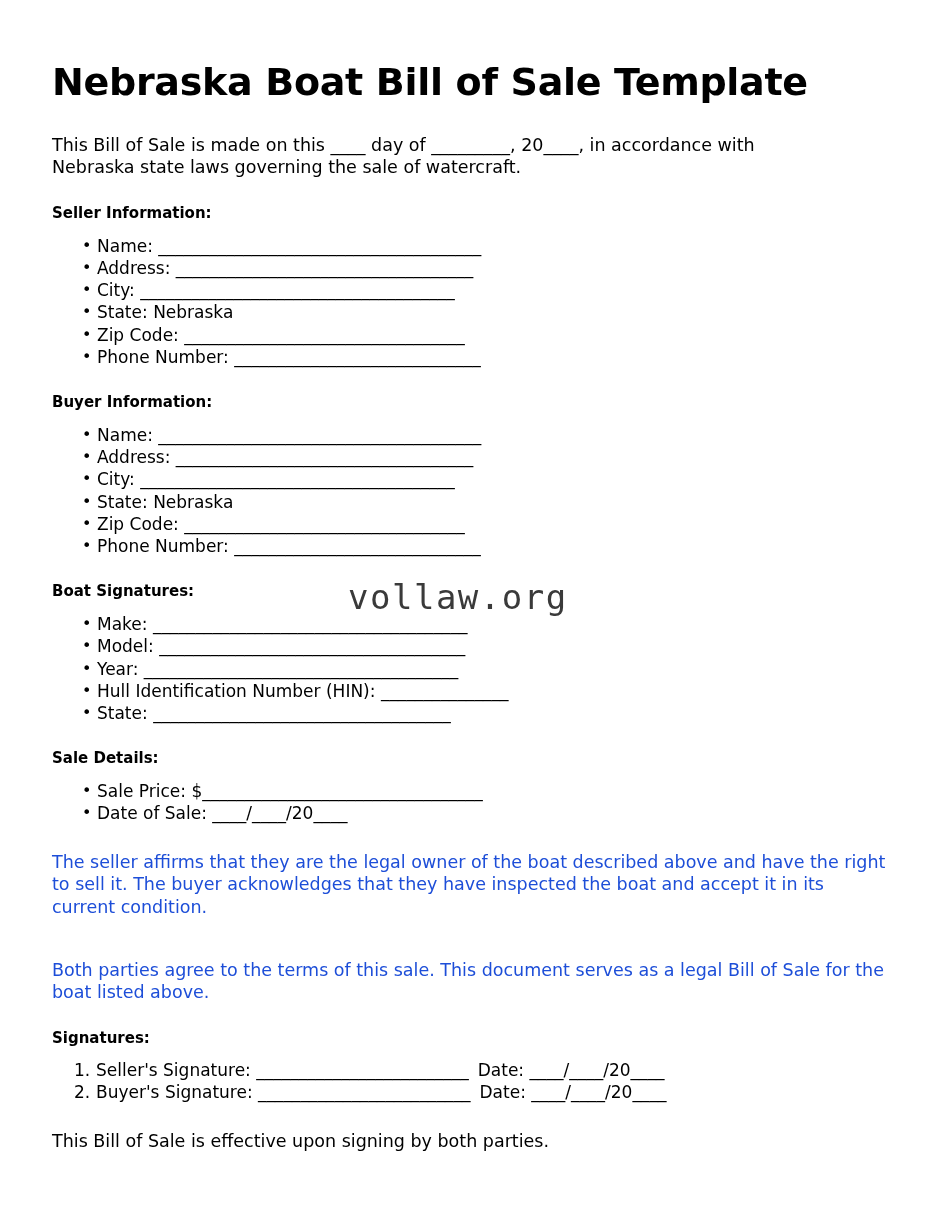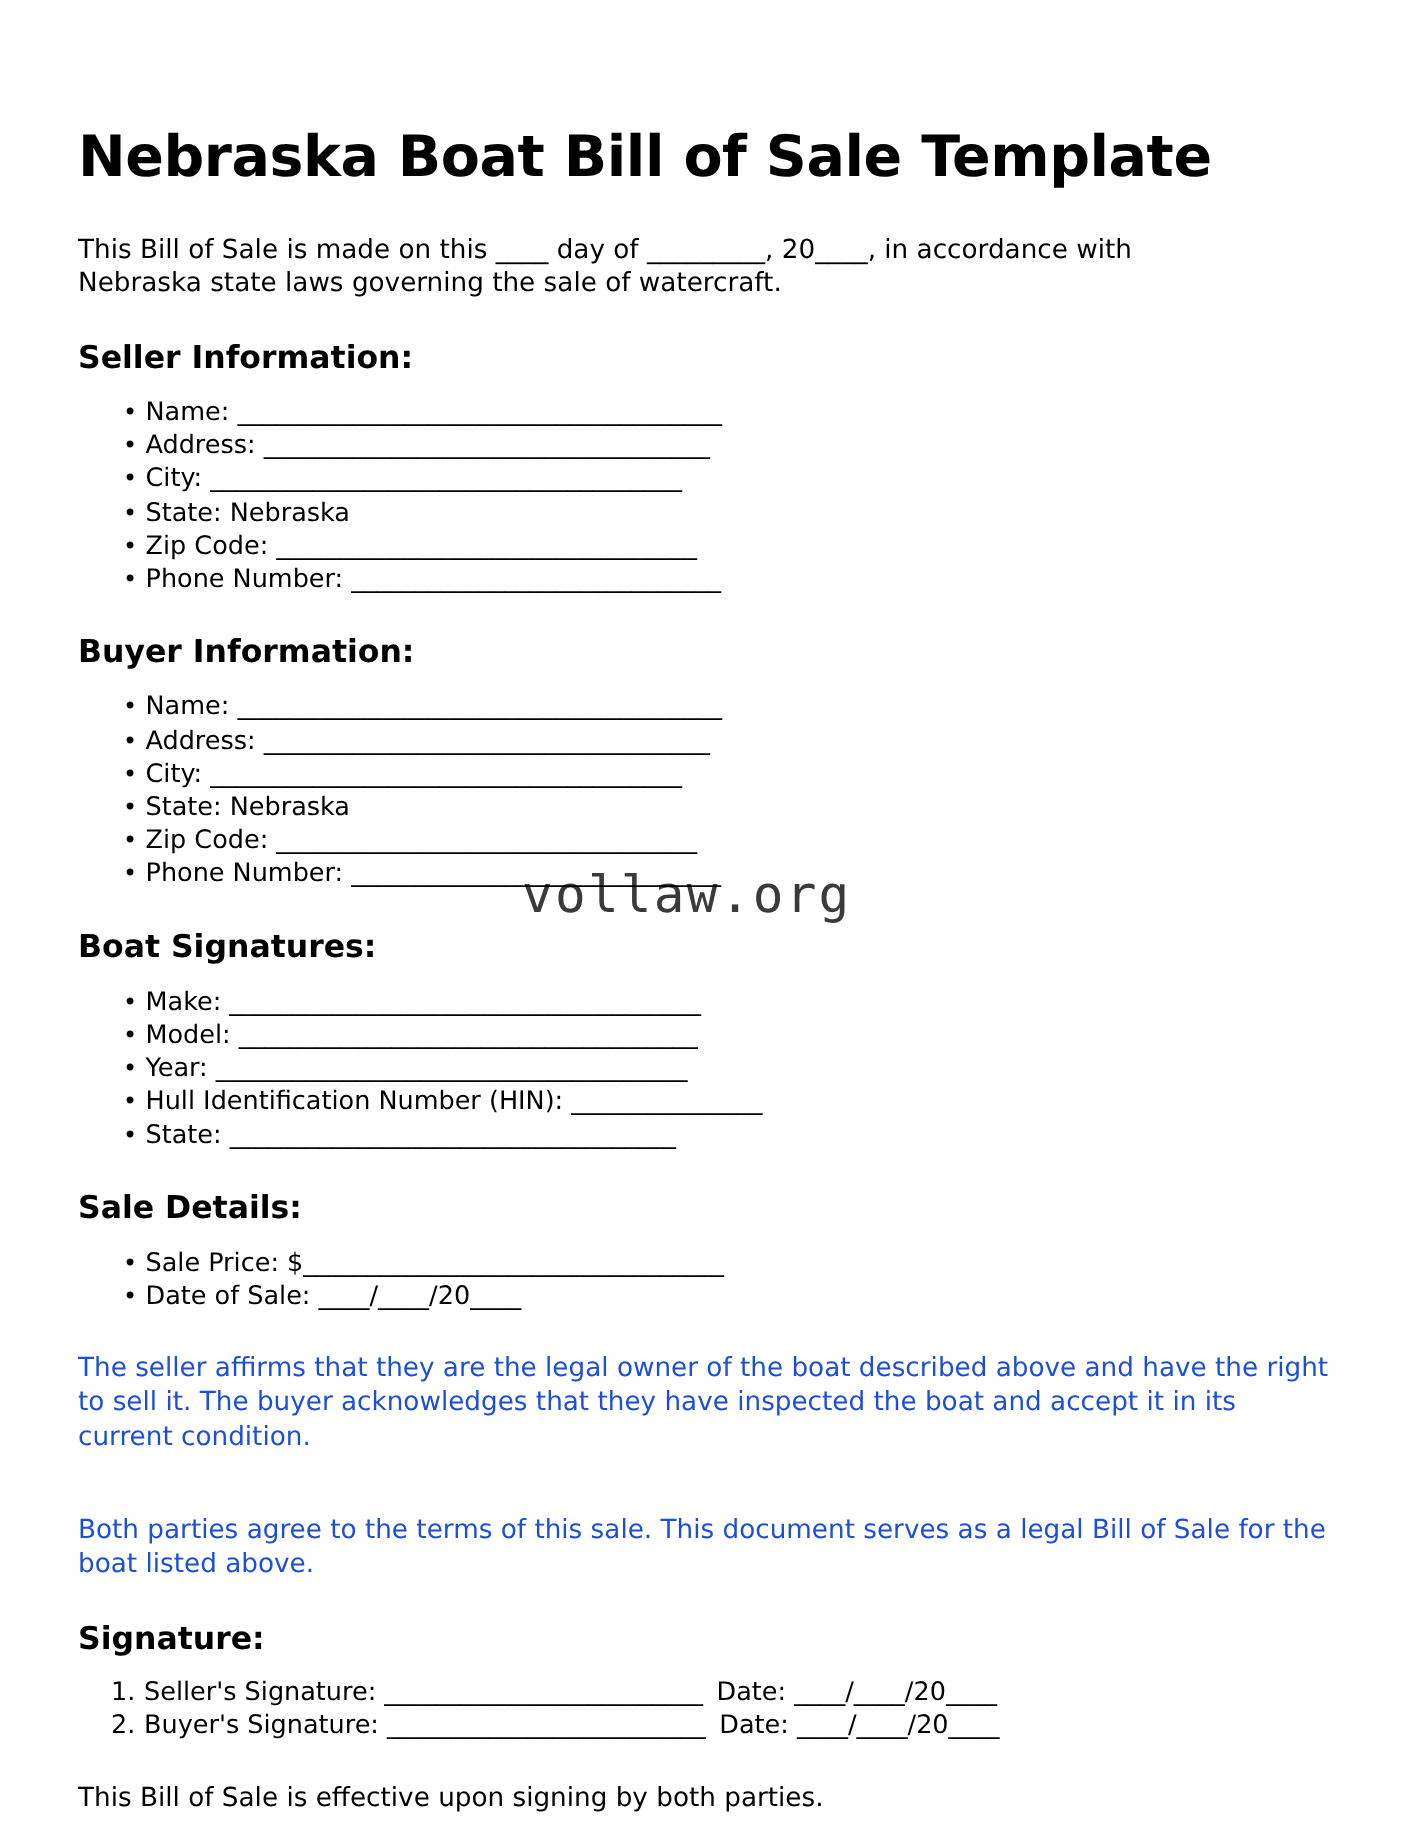--- a/index.html
+++ b/index.html
@@ -21,35 +21,35 @@
     left: 52px;
     top: 0;
     width: 840px;
   }
 
   h1.doc-title {
     font-size: 38px;
     font-weight: bold;
     letter-spacing: -0.3px;
     margin: 0;
-    padding-top: 84px;
+    padding-top: 62px;
     line-height: 1.08;
     color: #000;
   }
 
   p.intro {
     font-size: 17.5px;
     line-height: 1.28;
     margin: 31px 0 0 0;
     width: 752px;
     color: #000;
   }
 
   h2.section-heading {
-    font-size: 21px;
+    font-size: 15px;
     font-weight: bold;
     margin: 25px 0 0 0;
     line-height: 1.2;
     color: #000;
   }
 
   ul.field-list {
     list-style: none;
     margin: 13px 0 0 0;
     padding: 0;
@@ -173,21 +173,21 @@
     <h2 class="section-heading">Sale Details:</h2>
     <ul class="field-list">
       <li>Sale Price: $_________________________________</li>
       <li>Date of Sale: ____/____/20____</li>
     </ul>
 
     <p class="body-para">The seller affirms that they are the legal owner of the boat described above and have the right to sell it. The buyer acknowledges that they have inspected the boat and accept it in its current condition.</p>
 
     <p class="body-para tight">Both parties agree to the terms of this sale. This document serves as a legal Bill of Sale for the boat listed above.</p>
 
-    <h2 class="section-heading">Signature:</h2>
+    <h2 class="section-heading">Signatures:</h2>
     <ol class="signature-list">
       <li><span>Seller's Signature: _________________________</span><span class="sig-date">Date: ____/____/20____</span></li>
       <li><span>Buyer's Signature: _________________________</span><span class="sig-date">Date: ____/____/20____</span></li>
     </ol>
 
     <p class="closing">This Bill of Sale is effective upon signing by both parties.</p>
 
   </div>
 </div>
 

